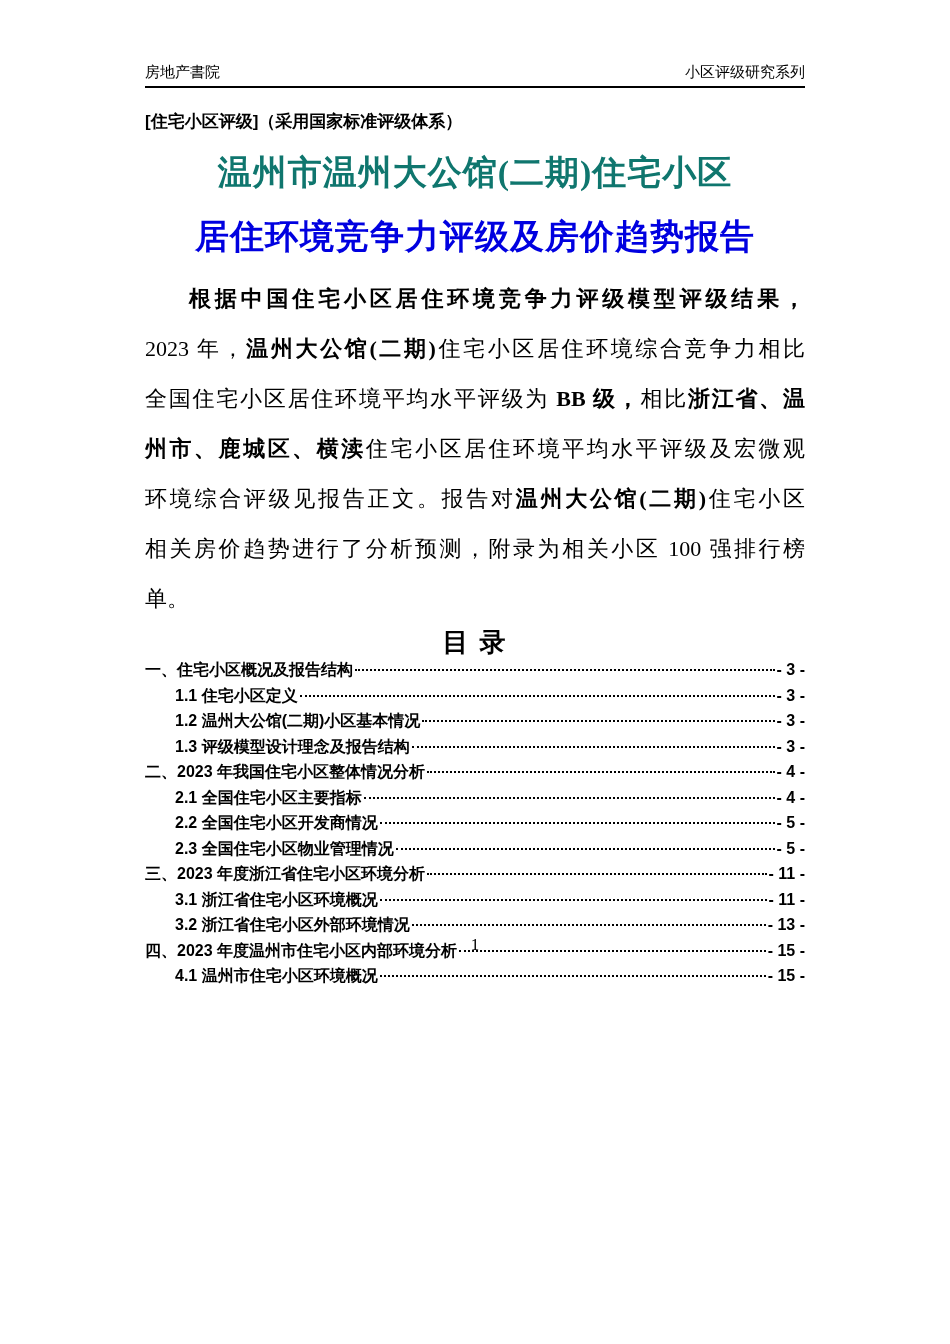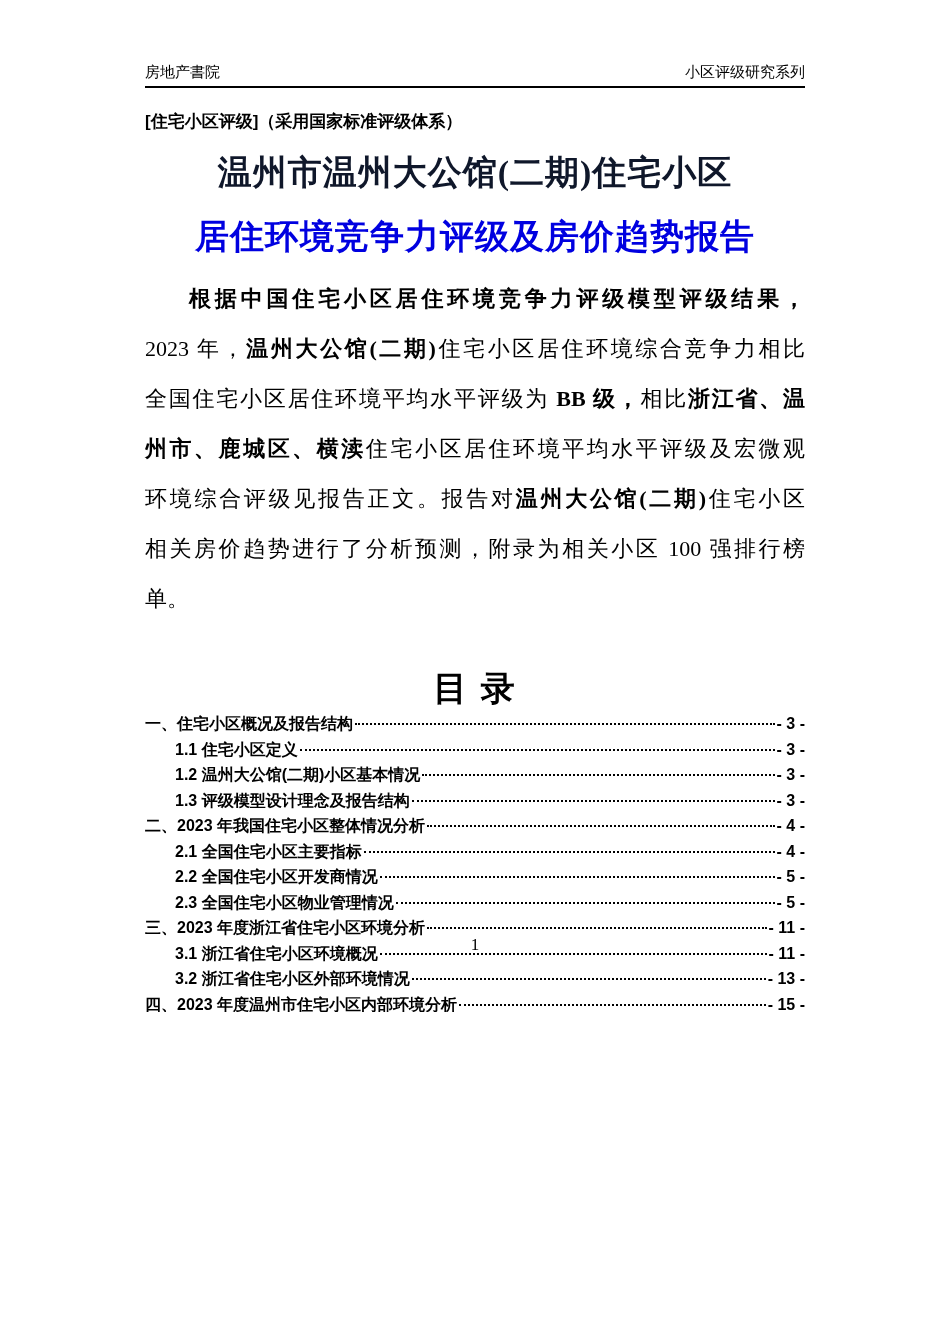--- a/index.html
+++ b/index.html
@@ -51,26 +51,26 @@
     text-align: justify; text-align-last: justify;
     text-justify: inter-ideograph;
     white-space: nowrap;
   }
   .para-line.indent { text-indent: 44px; font-weight: bold; }
   .para-line.last { text-align-last: left; }
   .para-line .b { font-weight: bold; }
 
   
   .toc-heading {
-    margin-top: 46px; text-align: center;
+    text-align: center;
     font-family: "Liberation Sans", "DejaVu Sans", sans-serif;
-    font-weight: bold; font-size: 34px; line-height: 36px; letter-spacing: 2px;
+    font-weight: bold; font-size: 26px; line-height: 36px; letter-spacing: 2px;
   }
   .toc-list {
-    margin-top: 8px;
+    margin-top: 0;
     font-family: "Liberation Sans", "DejaVu Sans", sans-serif;
     font-weight: bold; font-size: 16px;
   }
   .toc-row { display: flex; align-items: baseline; height: 25.5px; }
   .toc-row.lvl1 { padding-left: 30px; }
   .toc-label { white-space: nowrap; }
   .toc-dots {
     flex: 1 1 auto;
     border-bottom: 2px dotted #000;
     margin: 0 2px;
@@ -91,21 +91,21 @@
 <div class="page">
 
   <div class="doc-header">
     <span>房地产書院</span>
     <span>小区评级研究系列</span>
   </div>
 
   <div class="bracket-heading">[住宅小区评级]（采用国家标准评级体系）</div>
 
   <div class="title-block">
-    <div class="title-line l1" style="color: #0f172a; margin-top: 16px;">温州市温州大公馆(二期)住宅小区</div>
+    <div class="title-line l1" style="color: #0f766e; margin-top: 16px;">温州市温州大公馆(二期)住宅小区</div>
     <div class="title-line l2" style="color: rgb(0, 0, 224);">居住环境竞争力评级及房价趋势报告</div>
   </div>
 
 
   <div class="abstract-body">
       <div class="para-line indent"><span>根据中国住宅小区居住环境竞争力评级模型评级结果，</span></div>
       <div class="para-line"><span>2023 年，</span><span class="b">温州大公馆(二期)</span><span>住宅小区居住环境综合竞争力相比</span></div>
       <div class="para-line"><span>全国住宅小区居住环境平均水平评级为 </span><span class="b">BB 级，</span><span>相比</span><span class="b">浙江省、温</span></div>
       <div class="para-line"><span class="b">州市、鹿城区、横渎</span><span>住宅小区居住环境平均水平评级及宏微观</span></div>
       <div class="para-line"><span>环境综合评级见报告正文。报告对</span><span class="b">温州大公馆(二期)</span><span>住宅小区</span></div>

